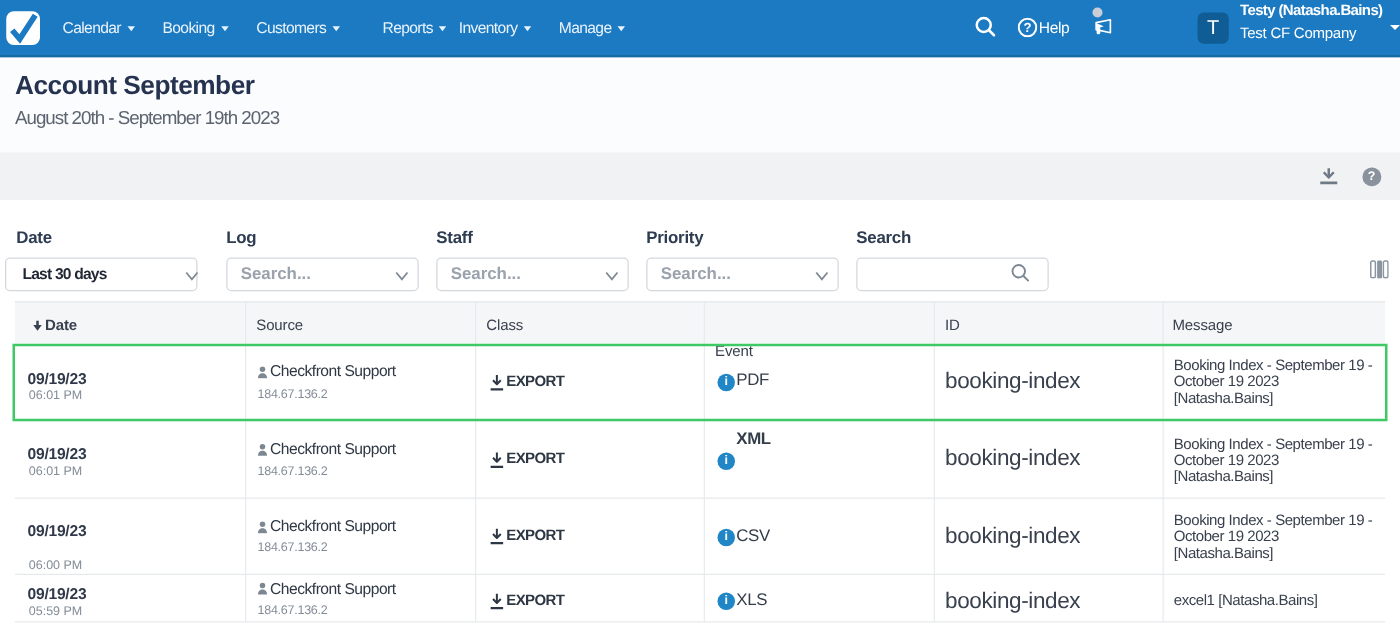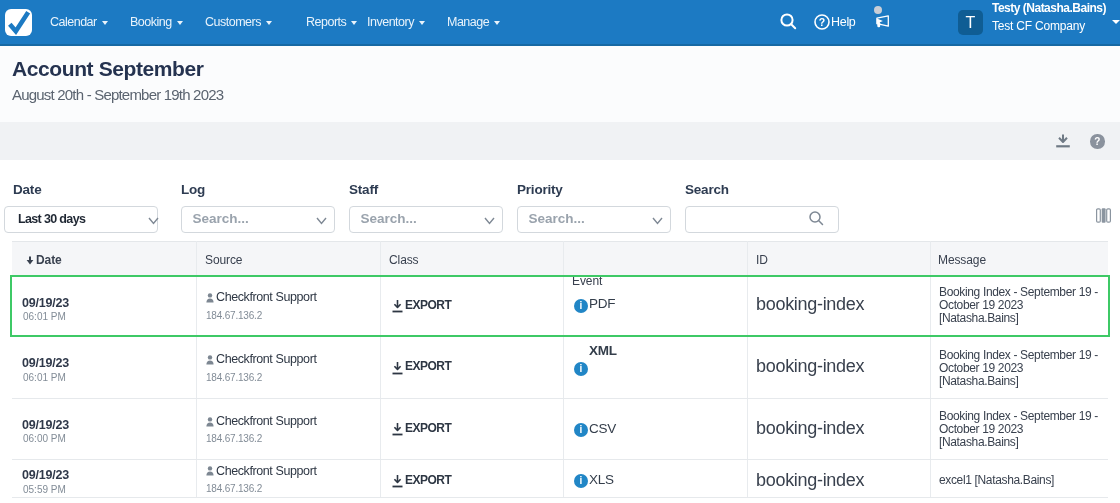--- a/index.html
+++ b/index.html
@@ -178,21 +178,21 @@
     <path d="M3.4 5.2 L6.5 8.4 L9.6 5.2" fill="none" stroke="#2d3643" stroke-width="1.6" stroke-linejoin="round"></path>
     <path d="M1.5 12.5 L11.5 12.5" stroke="#2d3643" stroke-width="1.8" fill="none"></path>
   </svg>
 <div class="c-export" style="top:360.4px;">EXPORT</div>
 <div class="iicon" style="top:361.5px;">i</div>
 <div class="c-event" style="top:344px;font-weight:bold;">XML</div>
 <div class="c-id" style="top:360px;">booking-index</div>
 <div class="c-msg" style="top:348.5px;">Booking Index - September 19 - October 19 2023 [Natasha.Bains]</div>
 
 <div class="c-date1" style="top:418.5px;">09/19/23</div>
-<div class="c-date2" style="top:434px;">06:00 PM</div>
+<div class="c-date2" style="top:448px;">06:00 PM</div>
 <svg class="picon" style="top:416.5px;" width="8" height="10" viewBox="0 0 8 10">
     <circle cx="4" cy="2.4" r="2.2" fill="#7d8792"></circle>
     <path d="M0.4 9.6 C0.4 6.8 2 5.6 4 5.6 C6 5.6 7.6 6.8 7.6 9.6 Z" fill="#7d8792"></path>
   </svg>
 <div class="c-name" style="top:414.5px;">Checkfront Support</div>
 <div class="c-ip" style="top:434px;">184.67.136.2</div>
 <svg class="dicon" style="top:422px;" width="13" height="14" viewBox="0 0 13 14">
     <path d="M6.5 1 L6.5 8" stroke="#2d3643" stroke-width="1.6" fill="none"></path>
     <path d="M3.4 5.2 L6.5 8.4 L9.6 5.2" fill="none" stroke="#2d3643" stroke-width="1.6" stroke-linejoin="round"></path>
     <path d="M1.5 12.5 L11.5 12.5" stroke="#2d3643" stroke-width="1.8" fill="none"></path>

